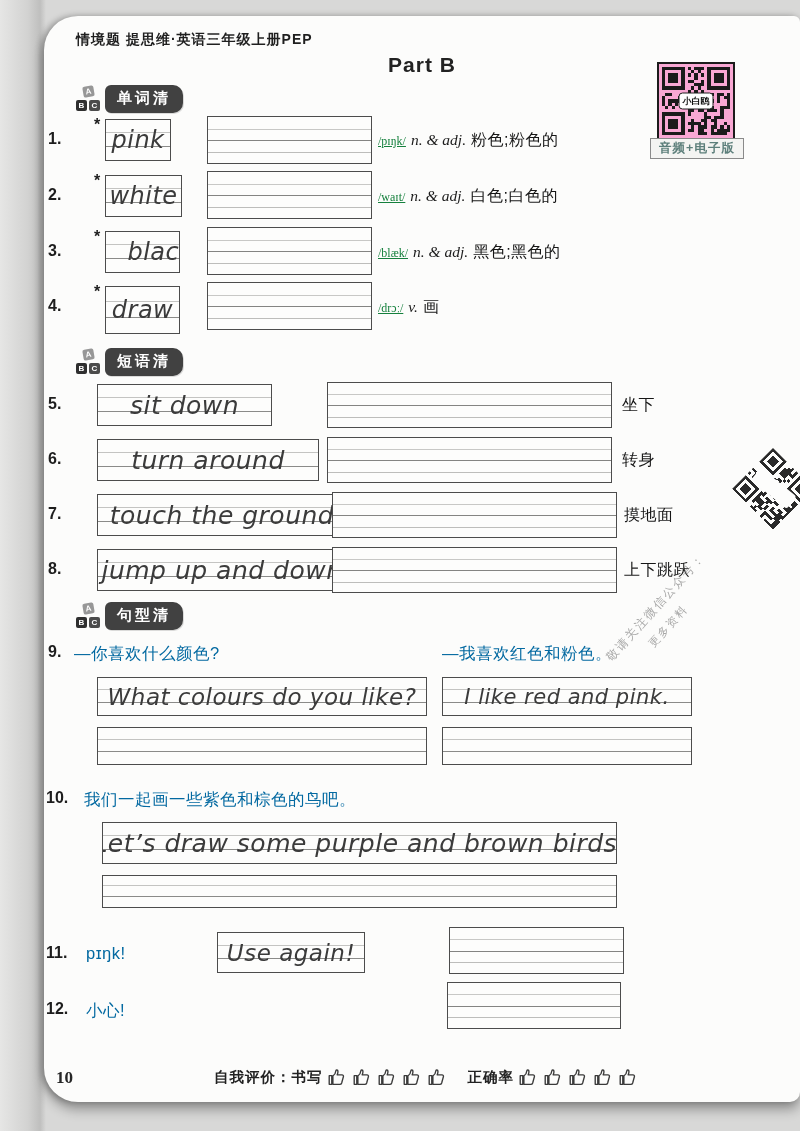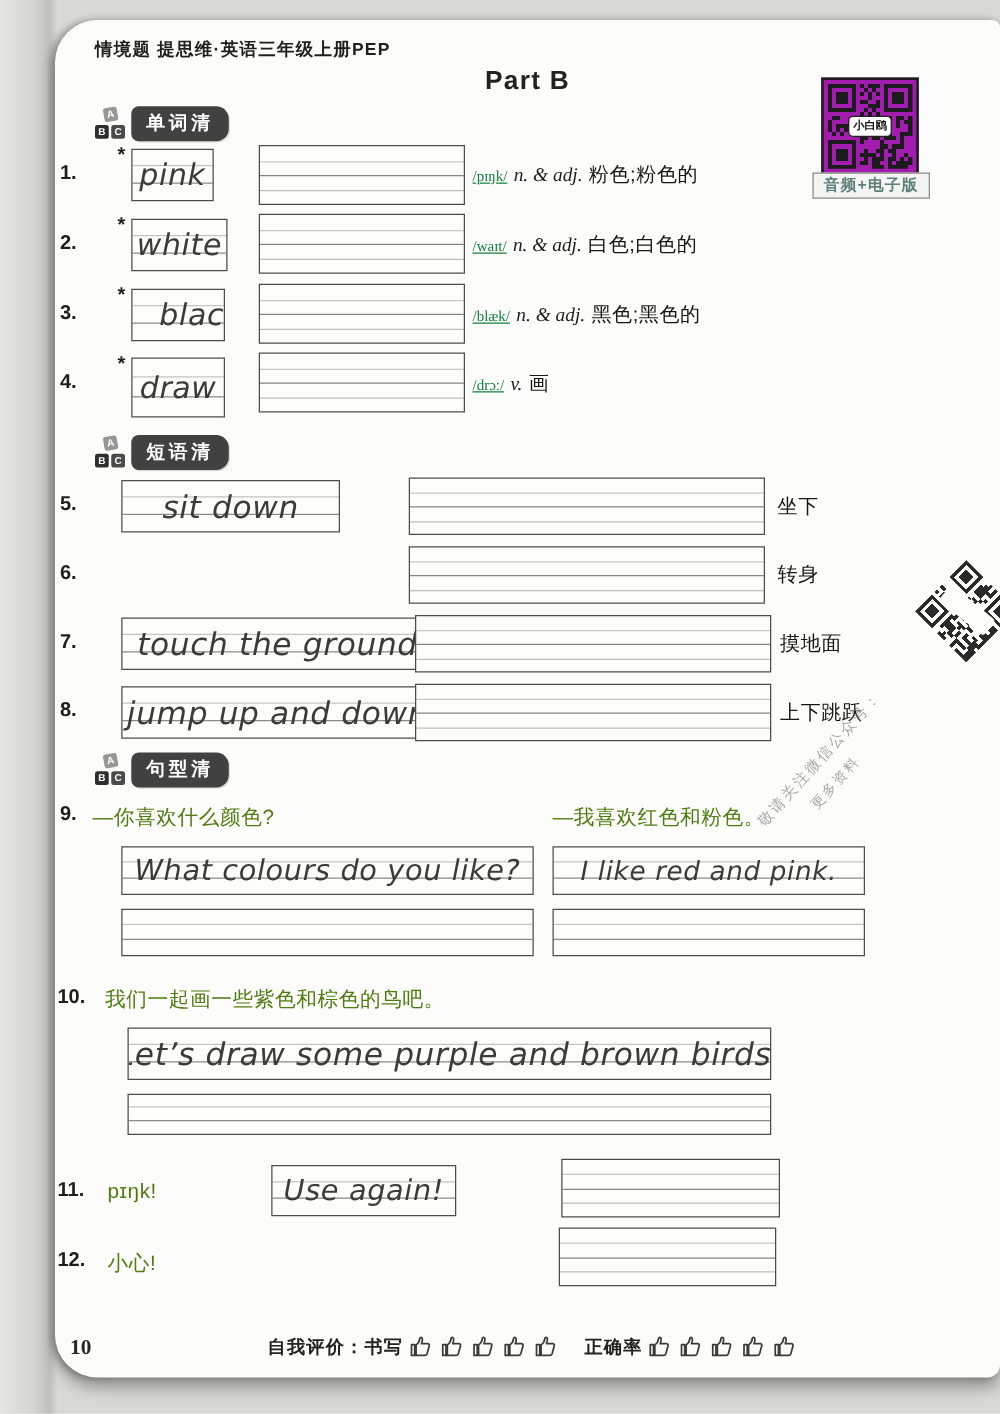--- a/index.html
+++ b/index.html
@@ -14,21 +14,21 @@
     background:#fcfcfb; border-radius:34px 6px 10px 34px;
     box-shadow:-3px 0 6px rgba(0,0,0,.28), 0 8px 12px rgba(0,0,0,.30);
   }
   .abs { position:absolute; }
 
   
   .book-header { left:32px; top:15px; font-size:14px; font-weight:bold; letter-spacing:1px; color:#1f1f1f; }
   .part-title { left:0; top:37px; width:100%; text-align:center; font-size:21px; font-weight:bold; color:#222; letter-spacing:1px; }
 
   
-  .qr-top { left:613px; top:46px; width:78px; height:78px; border:2px solid #1c1c1c; background:#a21caf; padding:3px; }
+  .qr-top { left:613px; top:46px; width:78px; height:78px; border:2px solid #1c1c1c; background:#f9a8d4; padding:3px; }
   .qr-top svg { width:100%; height:100%; display:block; }
   .qr-center-label { position:absolute; left:50%; top:50%; transform:translate(-50%,-50%);
     background:#fff; border:1px solid #222; border-radius:4px; font-size:9px; font-weight:bold;
     padding:1px 3px; white-space:nowrap; color:#111; }
   .qr-caption { left:606px; top:122px; width:94px; height:21px; border:1.5px solid #8a8a8a;
     color:#5d7f7b; font-size:12.5px; font-weight:bold; letter-spacing:1px;
     display:flex; align-items:center; justify-content:center; background:#f4f4f2; }
 
   
   .badge-row { display:flex; align-items:flex-end; gap:4px; }
@@ -49,21 +49,21 @@
         background-size:100% 1px,100% 1px,100% 1px; background-position:0 26%,0 52%,0 78%; }
   .hand { font-family:"DejaVu Sans",sans-serif; font-style:italic; color:#3b3b3b; letter-spacing:.5px; white-space:nowrap; }
   .boxtxt { display:flex; align-items:center; justify-content:center; overflow:hidden; }
 
   .qnum { font-size:16px; font-weight:bold; color:#1d1d1d; }
   .star { font-size:16px; font-weight:bold; color:#1d1d1d; }
   .phon-row { display:flex; align-items:baseline; gap:5px; white-space:nowrap; }
   .phon { font-family:"Liberation Serif","DejaVu Serif",serif; font-size:12px; color:#15803d;text-decoration:underline; }
   .pos  { font-family:"Liberation Serif","DejaVu Serif",serif; font-style:italic; font-size:15.5px; color:#1c1c1c; }
   .cn   { font-size:16px; color:#161616; letter-spacing:.5px; }
-  .prompt { font-size:16.5px; color:#4d7c0f; letter-spacing:.5px; white-space:nowrap; }
+  .prompt { font-size:16.5px; color:#0369a1; letter-spacing:.5px; white-space:nowrap; }
 
   
   .page-num { left:12px; top:1052px; font-family:"Liberation Serif","DejaVu Serif",serif; font-size:17px; font-weight:bold; }
   .self-eval { left:170px; top:1050px; display:flex; align-items:center; gap:3px; }
   .eval-label { font-size:14.5px; font-weight:bold; color:#222; letter-spacing:1px; }
   .thumb { width:22px; height:22px; }
   .gap14 { width:14px; }
 
   
   .qr-diamond { left:700px; top:444px; width:58px; height:58px; transform:rotate(45deg); overflow:hidden; }
@@ -287,20 +287,23 @@
   </div>
 
   <div class="abs qnum" style="left:4px; top:379px;">5.</div>
   <div class="abs box g2 boxtxt" style="left:53px; top:368px; width:175px; height:42px;">
     <span class="hand" style="font-size:25px;">sit down</span>
   </div>
   <div class="abs box g3" style="left:283px; top:366px; width:285px; height:46px;"></div>
   <div class="abs cn" style="left:578px; top:379px;">坐下</div>
 
   <div class="abs qnum" style="left:4px; top:434px;">6.</div>
+  <div class="abs box g2 boxtxt" style="left:53px; top:423px; width:222px; height:42px;">
+    <span class="hand" style="font-size:25px;">turn around</span>
+  </div>
   <div class="abs box g3" style="left:283px; top:421px; width:285px; height:46px;"></div>
   <div class="abs cn" style="left:578px; top:434px;">转身</div>
 
   <div class="abs qnum" style="left:4px; top:489px;">7.</div>
   <div class="abs box g2 boxtxt" style="left:53px; top:478px; width:250px; height:42px;">
     <span class="hand" style="font-size:25px;">touch the ground</span>
   </div>
   <div class="abs box g3" style="left:288px; top:476px; width:285px; height:46px;"></div>
   <div class="abs cn" style="left:580px; top:489px;">摸地面</div>
 

